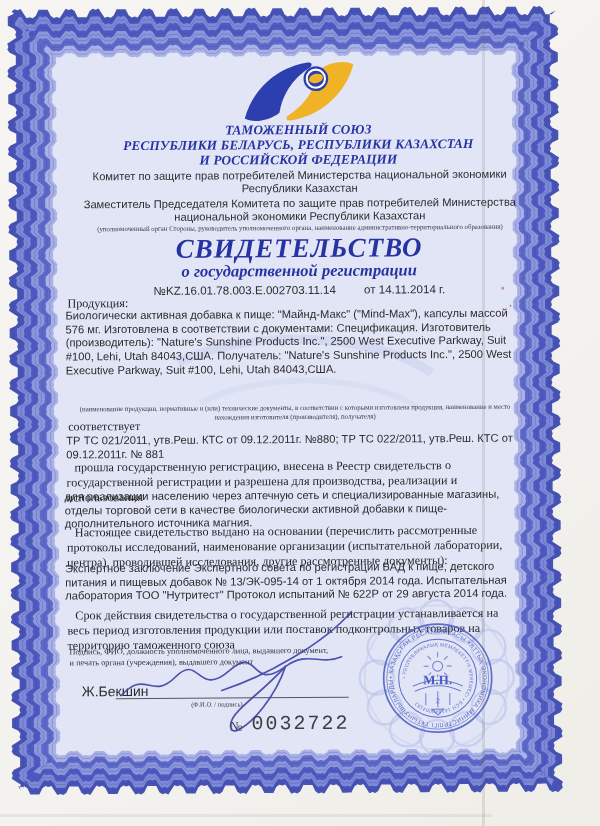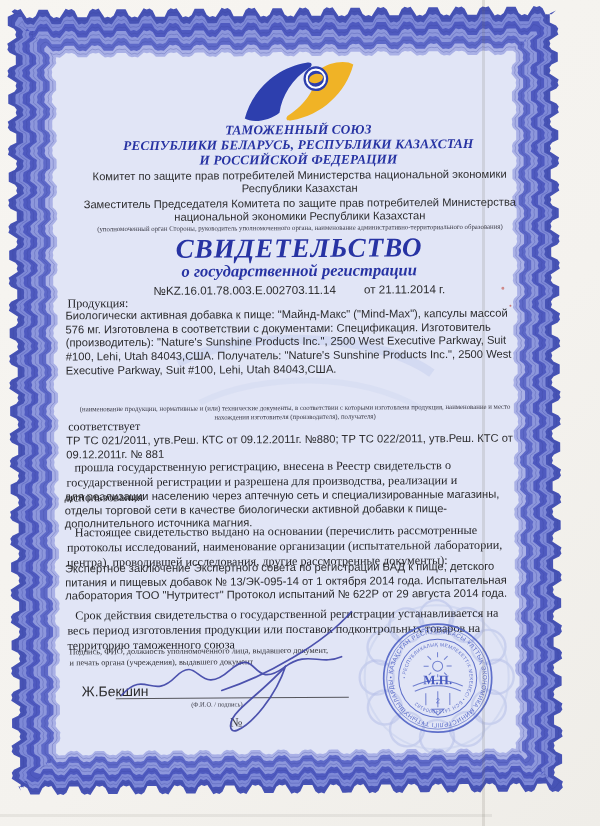--- a/index.html
+++ b/index.html
@@ -86,21 +86,21 @@
 
     <div class="abs ctr sans-hd" style="top:169px;">Комитет по защите прав потребителей Министерства национальной экономики Республики Казахстан</div>
     <div class="abs ctr sans-hd" style="top:197px;">Заместитель Председателя Комитета по защите прав потребителей Министерства национальной экономики Республики Казахстан</div>
     <div class="abs ctr fnote" style="left:62px;top:224px;width:478px;">(уполномоченный орган Стороны, руководитель уполномоченного органа, наименование административно-территориального образования)</div>
 
     <div class="abs ctr blue-head" style="left:60px;top:233px;width:480px;font-size:27px;letter-spacing:1px;">СВИДЕТЕЛЬСТВО</div>
     <div class="abs ctr blue-head" style="left:60px;top:261px;width:480px;font-size:16.5px;">о государственной регистрации</div>
 
     <div class="abs" style="left:60px;top:283px;width:480px;display:flex;justify-content:center;gap:28px;font-size:11.6px;color:#2c2c2e;">
       <span>№KZ.16.01.78.003.Е.002703.11.14</span>
-      <span>от 21.11.2014 г.</span>
+      <span>от 14.11.2014 г.</span>
     </div>
 
     <div class="abs body-serif" style="left:68px;top:295px;font-family:Liberation Serif, serif;">Продукция:</div>
     <div class="abs body-sans" style="left:66px;top:308px;width:452px;">Биологически активная добавка к пище: "Майнд-Макс" ("Mind-Max"), капсулы массой 576 мг. Изготовлена в соответствии с документами: Спецификация. Изготовитель (производитель): "Nature's Sunshine Products Inc.", 2500 West Executive Parkway, Suit #100, Lehi, Utah 84043,США.  Получатель: "Nature's Sunshine Products Inc.", 2500 West Executive Parkway, Suit #100, Lehi, Utah 84043,США.</div>
     <div class="abs ctr fnote" style="left:72px;top:404px;width:446px;">(наименование продукции, нормативные и (или) технические документы, в соответствии с которыми изготовлена продукция, наименование и место нахождения изготовителя (производителя), получателя)</div>
 
     <div class="abs body-serif" style="left:68px;top:418px;">соответствует</div>
     <div class="abs body-sans" style="left:66px;top:433px;width:452px;">ТР ТС 021/2011, утв.Реш. КТС от 09.12.2011г. №880; ТР ТС 022/2011, утв.Реш. КТС от 09.12.2011г. № 881</div>
 
     <div class="abs body-serif" style="left:66px;top:459px;width:456px;text-indent:8px;">прошла государственную регистрацию, внесена в Реестр свидетельств о государственной регистрации и разрешена для производства, реализации и использования</div>
@@ -109,20 +109,21 @@
     <div class="abs body-sans" style="left:64px;top:561px;width:456px;">Экспертное заключение Экспертного совета по регистрации БАД к пище, детского питания и пищевых добавок № 13/ЭК-095-14 от 1 октября 2014 года. Испытательная лаборатория ТОО "Нутритест" Протокол испытаний № 622Р от 29 августа 2014 года.</div>
     <div class="abs body-serif" style="left:66px;top:607px;width:456px;text-indent:8px;">Срок действия свидетельства о государственной регистрации устанавливается на весь период изготовления продукции или поставок подконтрольных товаров на территорию таможенного союза</div>
 
     <div class="abs serif" style="left:68px;top:646px;width:262px;font-size:8.3px;line-height:1.3;color:#2e2e34;">Подпись, ФИО,  должность уполномоченного лица, выдавшего документ, и печать органа (учреждения), выдавшего документ</div>
     <div class="abs" style="left:68px;top:682px;font-size:14px;color:#2c2c2e;margin-left:12px;">Ж.Бекшин</div>
     <div class="abs sig-line" style="left:114px;top:697px;width:233px;"></div>
     <div class="abs ctr fnote" style="left:150px;top:700px;width:130px;font-size:6.5px;">(Ф.И.О. / подпись)</div>
 
     <div class="abs serial-wrap" style="left:228px;top:714px;">
       <span class="serial-no">№</span>
+      <span class="serial-digits">0032722</span>
     </div>
 
     <svg class="stamp-svg" viewBox="0 0 162 162">
       <defs>
         <path id="ringO" d="M 81 81 m -45 0 a 45 45 0 1 1 90 0 a 45 45 0 1 1 -90 0"></path>
         <path id="ringI" d="M 81 81 m -32 0 a 32 32 0 1 1 64 0 a 32 32 0 1 1 -64 0"></path>
       </defs>
       <g fill="none" stroke="#5365c6" opacity="0.92">
         <circle cx="81" cy="81" r="54" stroke-width="1.7"></circle>
         <circle cx="81" cy="81" r="51" stroke-width="0.7"></circle>

